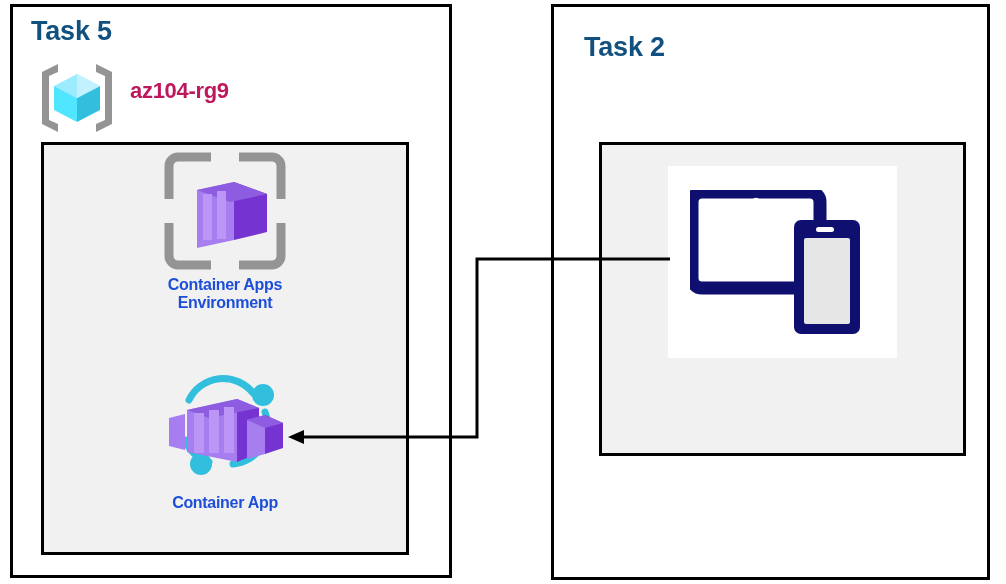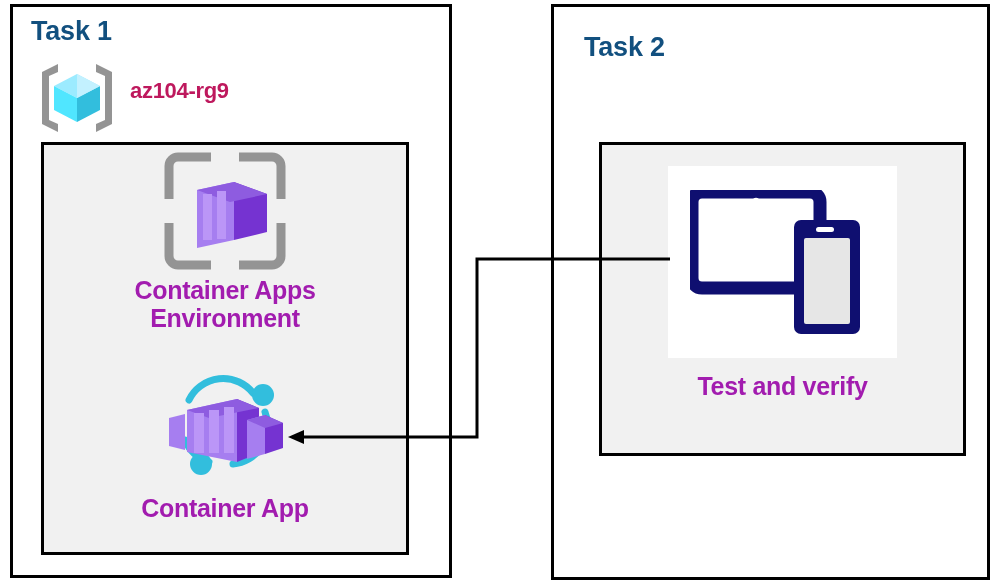--- a/index.html
+++ b/index.html
@@ -71,23 +71,23 @@
   }
   #task1-inner { left: 41px;  top: 142px; width: 368px; height: 413px; }
   #task2-inner { left: 599px; top: 142px; width: 367px; height: 314px; }
 
   
   .res-cell {
     position: absolute;
     text-align: center;
   }
   .res-label {
-    font-size: 25px;
+    font-size: 16px;
     font-weight: bold;
-    color: #a21caf;
+    color: #1d4ed8;
     line-height: 1.12;
     letter-spacing: -0.3px;
     white-space: pre-line;
   }
 
   #cae-cell { left: 41px; top: 152px; width: 368px; }
   #cae-icon-wrap { height: 122px; position: relative; }
   #cae-label { margin-top: 2px; }
 
   #capp-cell { left: 41px; top: 374px; width: 368px; }
@@ -120,21 +120,21 @@
     pointer-events: none;
   }
 </style>
 </head>
 <body>
 
 <div class="canvas">
 
   <div class="task-panel" id="task1-panel"></div>
 
-  <div class="task-title" id="task1-title">Task 1</div>
+  <div class="task-title" id="task1-title">Task 5</div>
 
   <div id="rg-row">
     <span>
       <svg width="82" height="76" viewBox="0 0 82 76" aria-hidden="true">
 
         <path d="M22 4 L6 12 L6 64 L22 72 L22 64 L13 60 L13 16 L22 12 Z" fill="#949494"></path>
 
         <path d="M60 4 L76 12 L76 64 L60 72 L60 64 L69 60 L69 16 L60 12 Z" fill="#949494"></path>
 
         <polygon points="41,14 64,26 41,38 18,26" fill="#9cebff"></polygon>
@@ -217,21 +217,20 @@
           <rect x="2" y="2" width="128" height="96" rx="10" ry="10" fill="none" stroke="#0f0f70" stroke-width="13"></rect>
           <circle cx="66" cy="11" r="3.2" fill="#ffffff"></circle>
           <rect x="52" y="84" width="28" height="6" rx="3" fill="#ffffff"></rect>
 
           <rect x="104" y="30" width="66" height="114" rx="7" ry="7" fill="#0f0f70"></rect>
           <rect x="114" y="48" width="46" height="86" rx="2" fill="#e6e6e6"></rect>
           <rect x="126" y="37" width="18" height="5" rx="2.5" fill="#ffffff"></rect>
         </svg>
       </span>
     </div>
-    <div class="res-label" id="tv-label">Test and verify</div>
   </div>
 
   <svg id="connector" aria-hidden="true">
     <polyline points="670,259 477,259 477,437 296,437" fill="none" stroke="#000000" stroke-width="3"></polyline>
     <polygon points="288,437 304,430 304,444" fill="#000000"></polygon>
   </svg>
 
 </div>
 
 </body></html>

